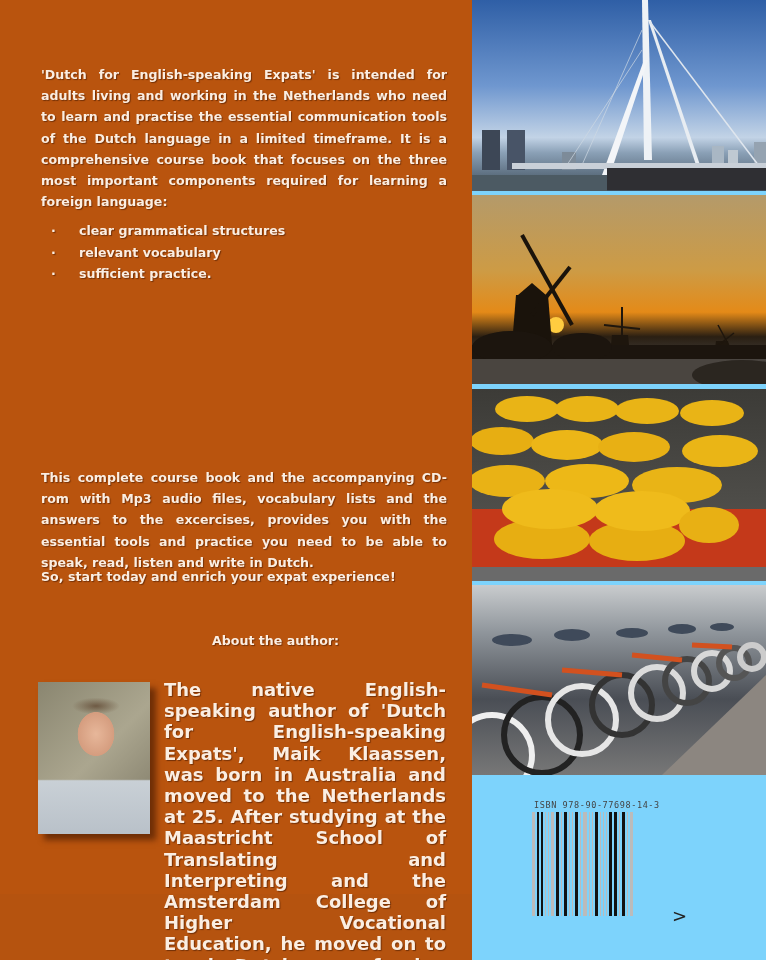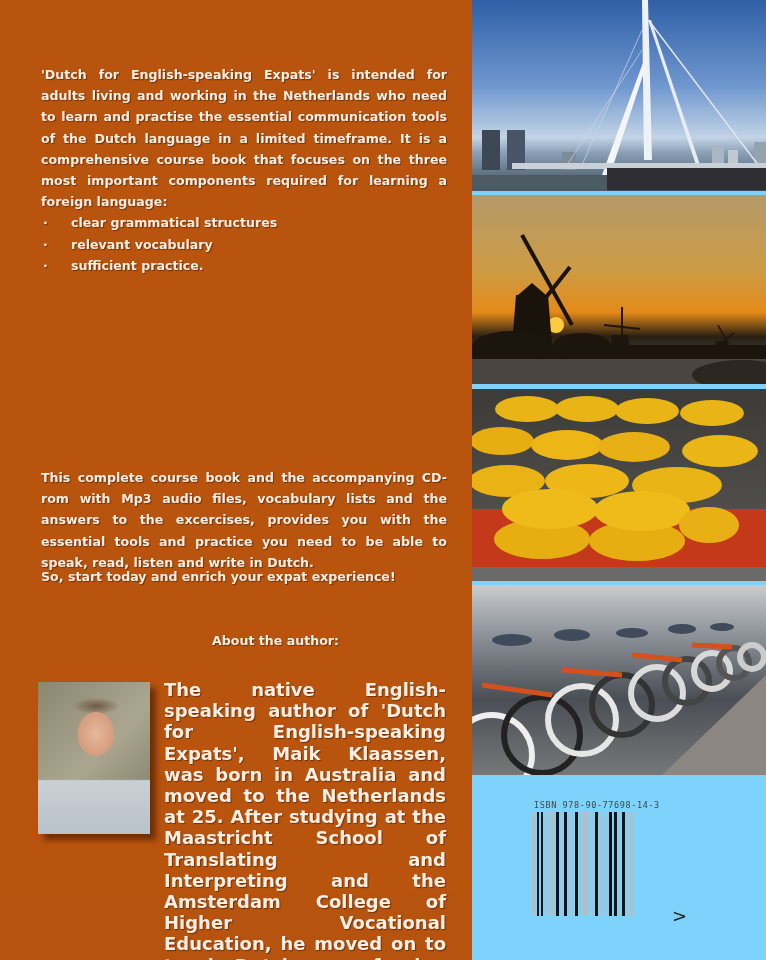--- a/index.html
+++ b/index.html
@@ -5,21 +5,21 @@
   html, body { margin:0; padding:0; }
   body { width:766px; height:960px; position:relative; overflow:hidden; background:#b5530f; font-family:"DejaVu Sans", sans-serif; }
   .left { position:absolute; left:0; top:0; width:472px; height:894px; background:#b9540e; }
   .text { position:absolute; left:41px; width:406px; color:#fbeee2; font-weight:bold; font-size:12.6px; line-height:21.2px; text-shadow:1px 1px 1px rgba(60,20,0,0.55); text-align:justify; }
   .p1 { top:64px; }
   .p2 { top:297px; }
   .p3 { top:467px; }
   .p4 { top:566px; }
   .p5 { top:630px; left:164px; width:auto; text-align:left;margin-left:48px; }
   .bio { position:absolute; left:164px; top:679px; width:282px; color:#fbeee2; font-weight:bold; font-size:18px; line-height:21.2px; text-shadow:1px 1px 1px rgba(60,20,0,0.55); text-align:justify; }
-  ul.bul { list-style:none; margin:0; padding:0; }
+  ul.bul { list-style:none; margin:8px; padding:0; }
   ul.bul li { position:relative; padding-left:30px; }
   ul.bul li::before { content:"\00B7"; position:absolute; left:2px; top:0; font-weight:bold; }
   .author-photo { position:absolute; left:38px; top:682px; width:112px; height:152px; box-shadow:6px 6px 6px rgba(60,20,0,0.6);
     background:
       radial-gradient(ellipse 30px 36px at 58px 52px, #e7b79a 0%, #d59d7f 60%, rgba(0,0,0,0) 62%),
       radial-gradient(ellipse 34px 12px at 58px 24px, #6e5a44 0%, rgba(0,0,0,0) 70%),
       linear-gradient(to bottom, rgba(0,0,0,0) 0%, rgba(0,0,0,0) 64%, #c9d0d6 65%, #b9c1c9 100%),
       linear-gradient(135deg, #8a8670 0%, #aba68f 50%, #7b7663 100%); }
   .right { position:absolute; left:472px; top:0; width:294px; height:960px; background:#7dd3fc; }
   .photo { position:absolute; left:0; width:294px; overflow:hidden; }

